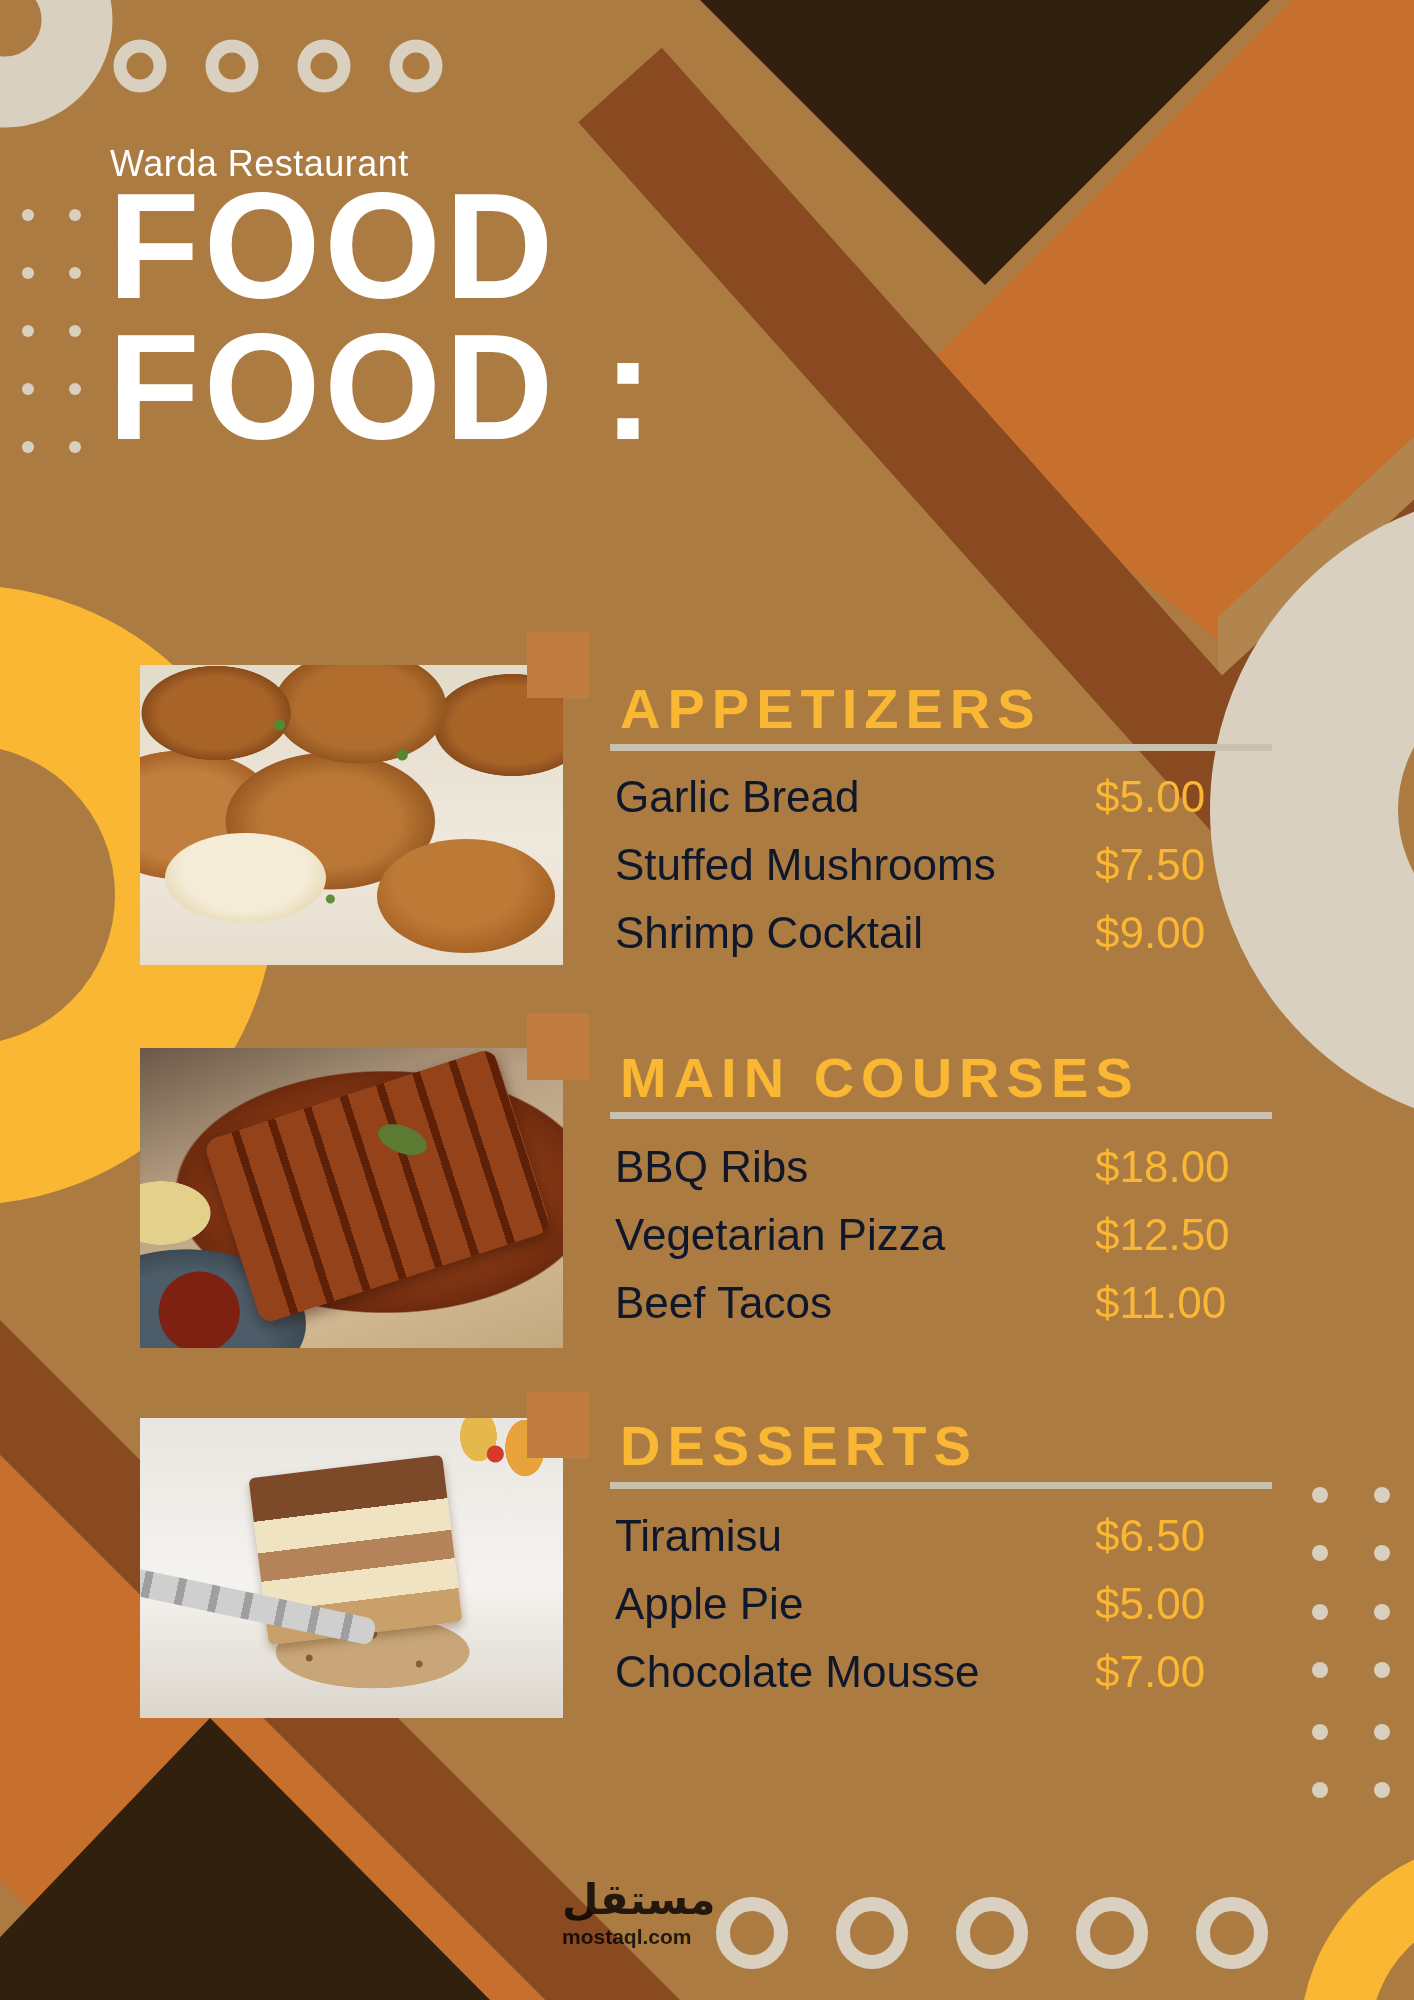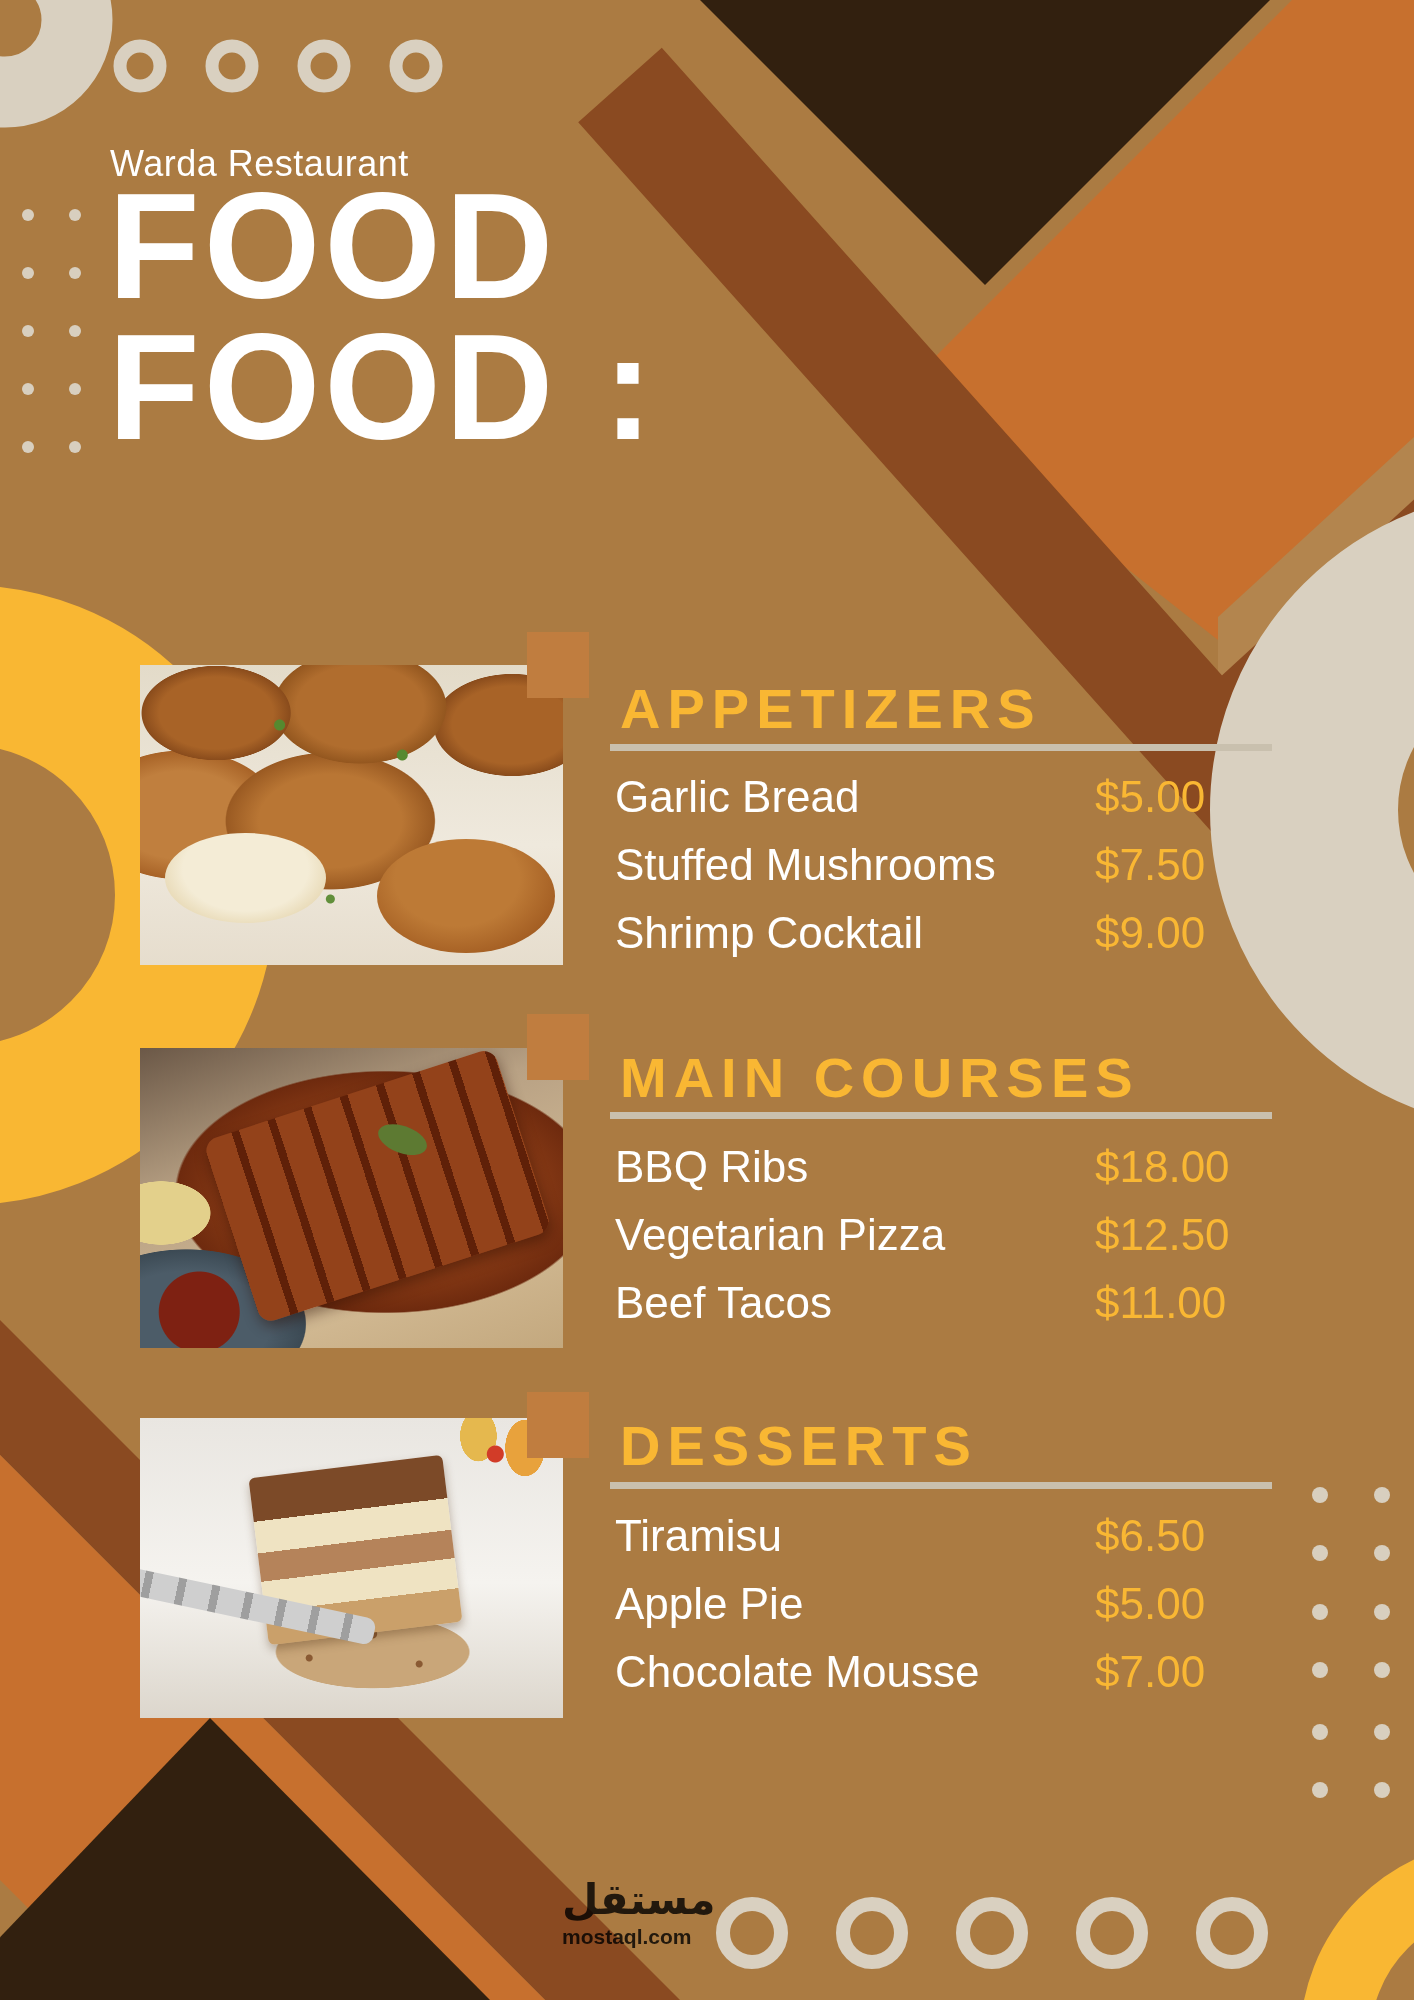--- a/index.html
+++ b/index.html
@@ -24,21 +24,21 @@
   }
   .section-rule{
     position:absolute;left:610px;width:662px;height:7px;z-index:4;
     background:#c9c0ae;
   }
   .items{
     position:absolute;left:615px;width:660px;margin:0;padding:0;
     list-style:none;z-index:4;
   }
   .item-row{position:relative;height:68px;line-height:68px;font-size:44px;}
-  .item-name{color:#ffffff;}
+  .item-name{color:#0f172a;}
   .item-price{position:absolute;left:480px;top:0;color:#f9b733;}
   .accent-square{
     position:absolute;left:527px;width:62px;height:66px;z-index:3;
     background:#c07d3f;
   }
   
   .photo{position:absolute;left:140px;width:423px;height:300px;z-index:2;overflow:hidden;}
   .photo .art{position:absolute;}
   .photo-bread{
     background-color:#e9e2d6;

